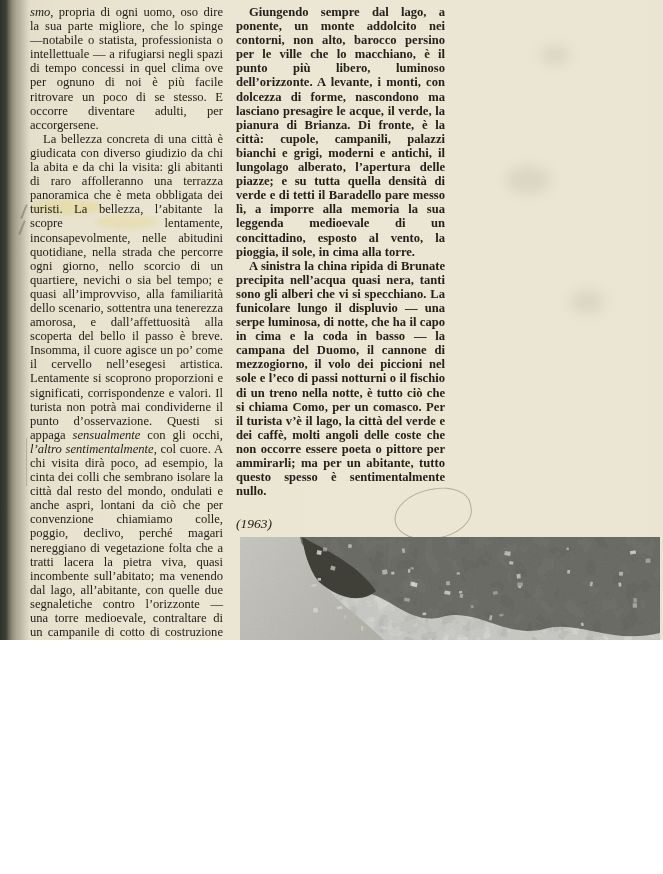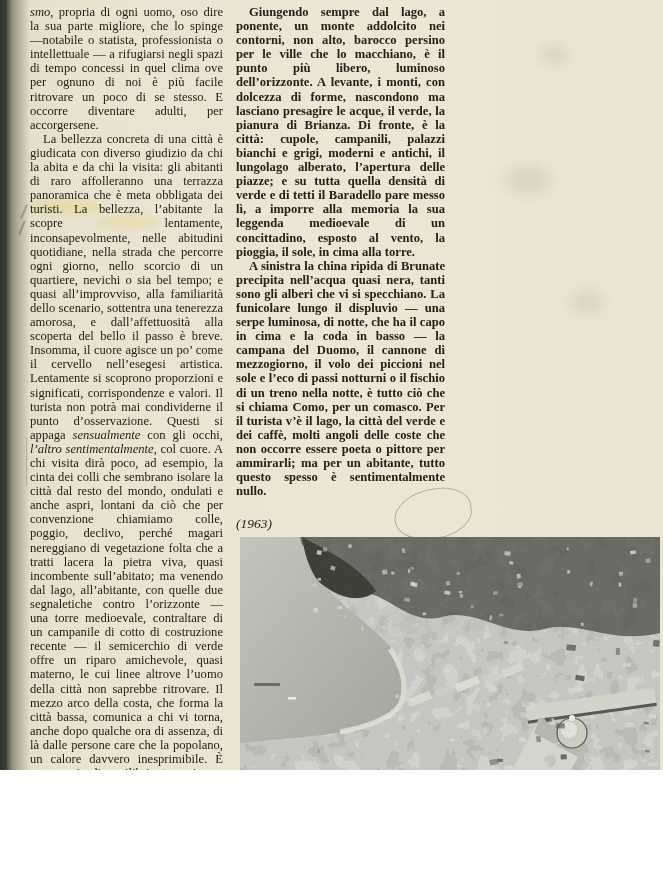--- a/index.html
+++ b/index.html
@@ -1,18 +1,18 @@
 <!DOCTYPE html>
 <html lang="it"><head>
 <meta charset="utf-8">
 <title>Document</title>
 <style>
   html,body{margin:0;padding:0;}
   .page{
-    position:relative;width:663px;height:770px;overflow:hidden;
+    position:relative;width:663px;height:640px;overflow:hidden;
     background:linear-gradient(90deg,#e0dac6 0%,#e8e2cf 10%,#ece7d5 50%,#eae5d3 100%);
     font-family:"Liberation Serif","DejaVu Serif",serif;
     color:#24211a;
   }
   .spine{
     position:absolute;left:0;top:0;width:30px;height:100%;
     background:linear-gradient(90deg,
       #2e3129 0px,#3c4034 6px,#6b6c5d 9px,#8f8d7b 12px,
       #a9a592 16px,#bdb8a4 21px,#d4cfba 26px,rgba(212,207,186,0) 30px);
   }

